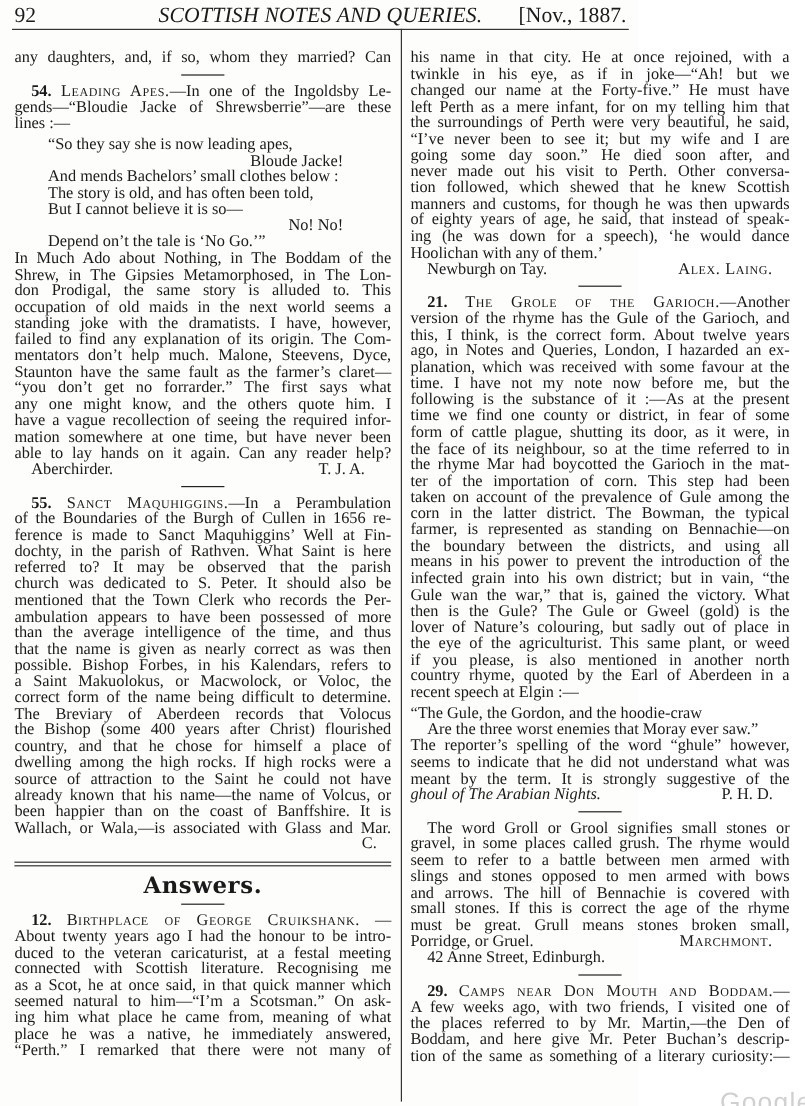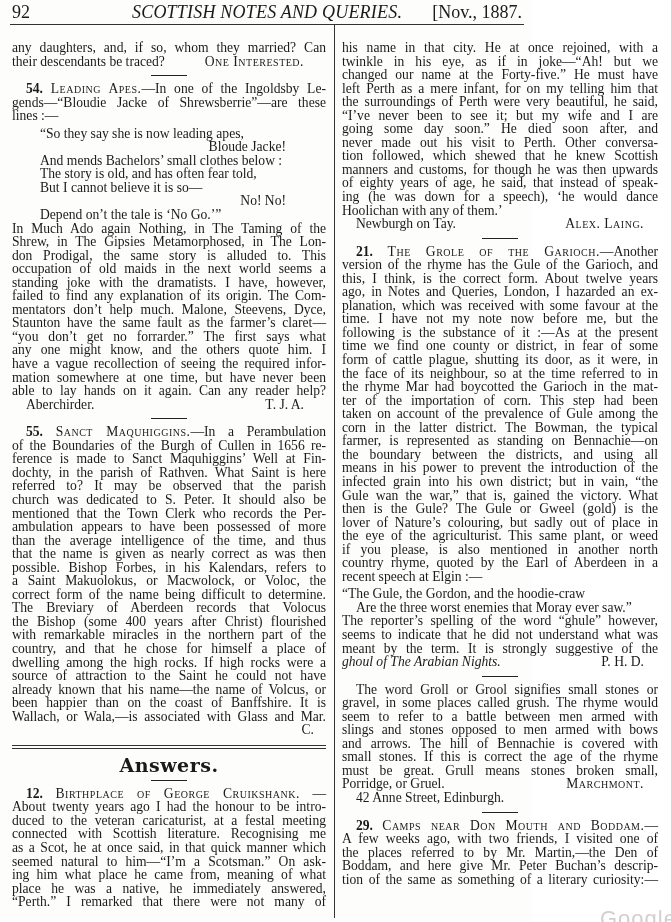--- a/index.html
+++ b/index.html
@@ -42,40 +42,36 @@
     <span class="pg">92</span>
     <span class="title">SCOTTISH NOTES AND QUERIES.</span>
     <span class="date">[Nov., 1887.</span>
   </div>
   <div class="header-rule"></div>
   <div class="col-rule"></div>
 
   <div class="col left">
     <div>
       <span class="ln">any daughters, and, if so, whom they married? Can</span>
-      <span class="ln last">
-        <span>their descendants be traced?</span>
-        <span class="sc" style="float:right;padding-right:22px;">One Interested.</span>
-      </span>
     </div>
     <span class="rule-short"></span>
 
     <div>
       <span class="ln ind1"><b>54.</b> <span class="sc">Leading Apes.</span><span>—In one of the Ingoldsby Le-</span></span>
       <span class="ln">gends—“Bloudie Jacke of Shrewsberrie”—are these</span>
       <span class="ln last">lines :—</span>
       <span class="spacer"></span>
       <span class="ln verse">“So they say she is now leading apes,</span>
       <span class="ln verse-r">Bloude Jacke!</span>
       <span class="ln verse">And mends Bachelors’ small clothes below :</span>
-      <span class="ln verse">The story is old, and has often fear told,</span>
+      <span class="ln verse">The story is old, and has often been told,</span>
       <span class="ln verse">But I cannot believe it is so—</span>
       <span class="ln verse-r">No! No!</span>
       <span class="ln verse">Depend on’t the tale is ‘No Go.’”</span>
-      <span class="ln">In Much Ado again Nothing, in The Taming of the</span>
+      <span class="ln">In Much Ado about Nothing, in The Boddam of the</span>
       <span class="ln">Shrew, in The Gipsies Metamorphosed, in The Lon-</span>
       <span class="ln">don Prodigal, the same story is alluded to. This</span>
       <span class="ln">occupation of old maids in the next world seems a</span>
       <span class="ln">standing joke with the dramatists. I have, however,</span>
       <span class="ln">failed to find any explanation of its origin. The Com-</span>
       <span class="ln">mentators don’t help much. Malone, Steevens, Dyce,</span>
       <span class="ln">Staunton have the same fault as the farmer’s claret—</span>
       <span class="ln">“you don’t get no forrarder.” The first says what</span>
       <span class="ln">any one might know, and the others quote him. I</span>
       <span class="ln">have a vague recollection of seeing the required infor-</span>
@@ -97,21 +93,20 @@
       <span class="ln">church was dedicated to S. Peter. It should also be</span>
       <span class="ln">mentioned that the Town Clerk who records the Per-</span>
       <span class="ln">ambulation appears to have been possessed of more</span>
       <span class="ln">than the average intelligence of the time, and thus</span>
       <span class="ln">that the name is given as nearly correct as was then</span>
       <span class="ln">possible. Bishop Forbes, in his Kalendars, refers to</span>
       <span class="ln">a Saint Makuolokus, or Macwolock, or Voloc, the</span>
       <span class="ln">correct form of the name being difficult to determine.</span>
       <span class="ln">The Breviary of Aberdeen records that Volocus</span>
       <span class="ln">the Bishop (some 400 years after Christ) flourished</span>
-      <span class="ln">with remarkable miracles in the northern part of the</span>
       <span class="ln">country, and that he chose for himself a place of</span>
       <span class="ln">dwelling among the high rocks. If high rocks were a</span>
       <span class="ln">source of attraction to the Saint he could not have</span>
       <span class="ln">already known that his name—the name of Volcus, or</span>
       <span class="ln">been happier than on the coast of Banffshire. It is</span>
       <span class="ln">Wallach, or Wala,—is associated with Glass and Mar.</span>
       <span class="ln right" style="padding-right:12px;">C.</span>
     </div>
 
     <span class="rule-double"></span>

